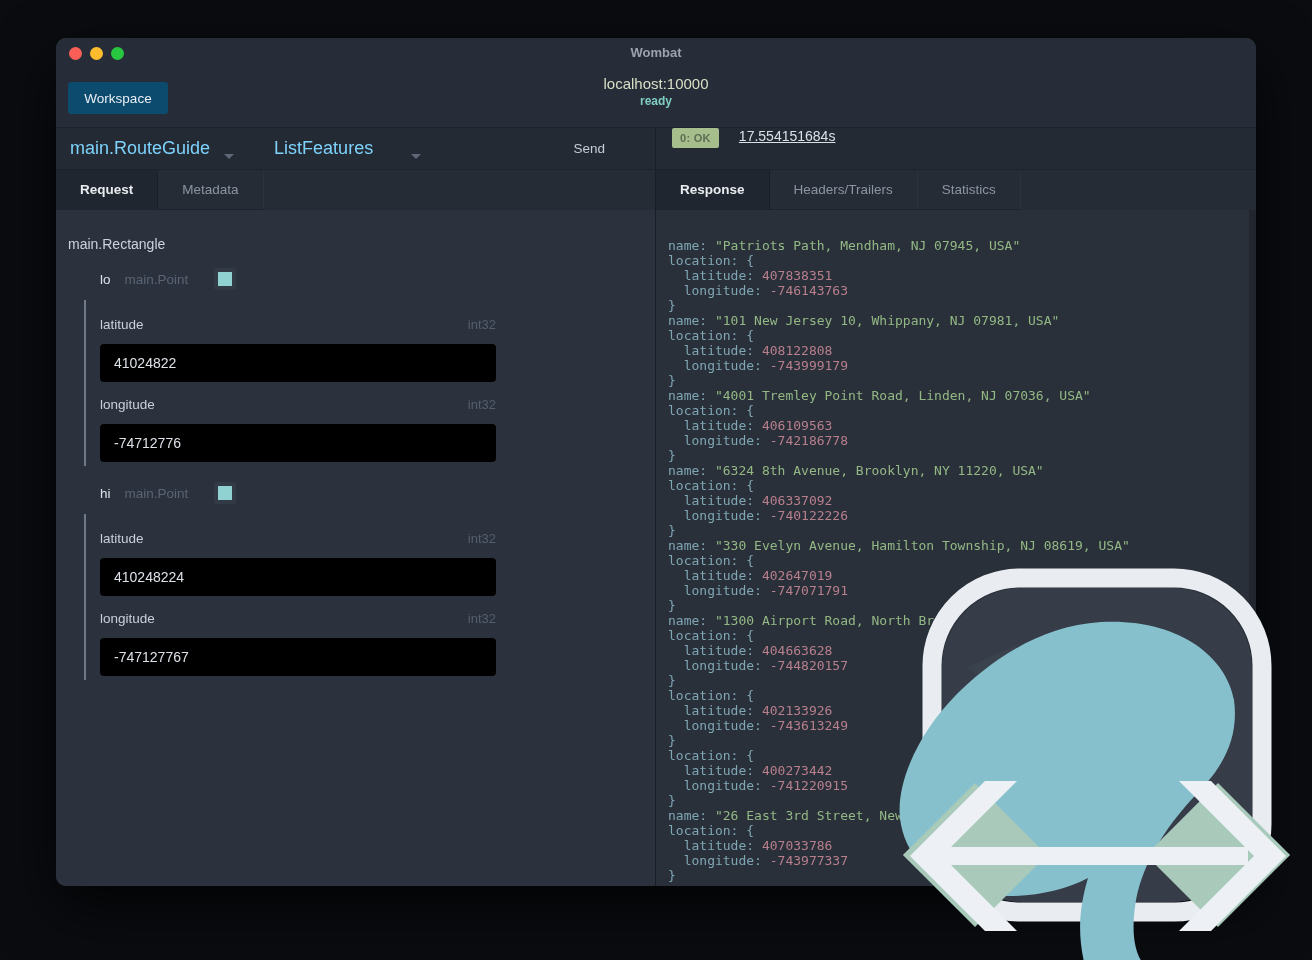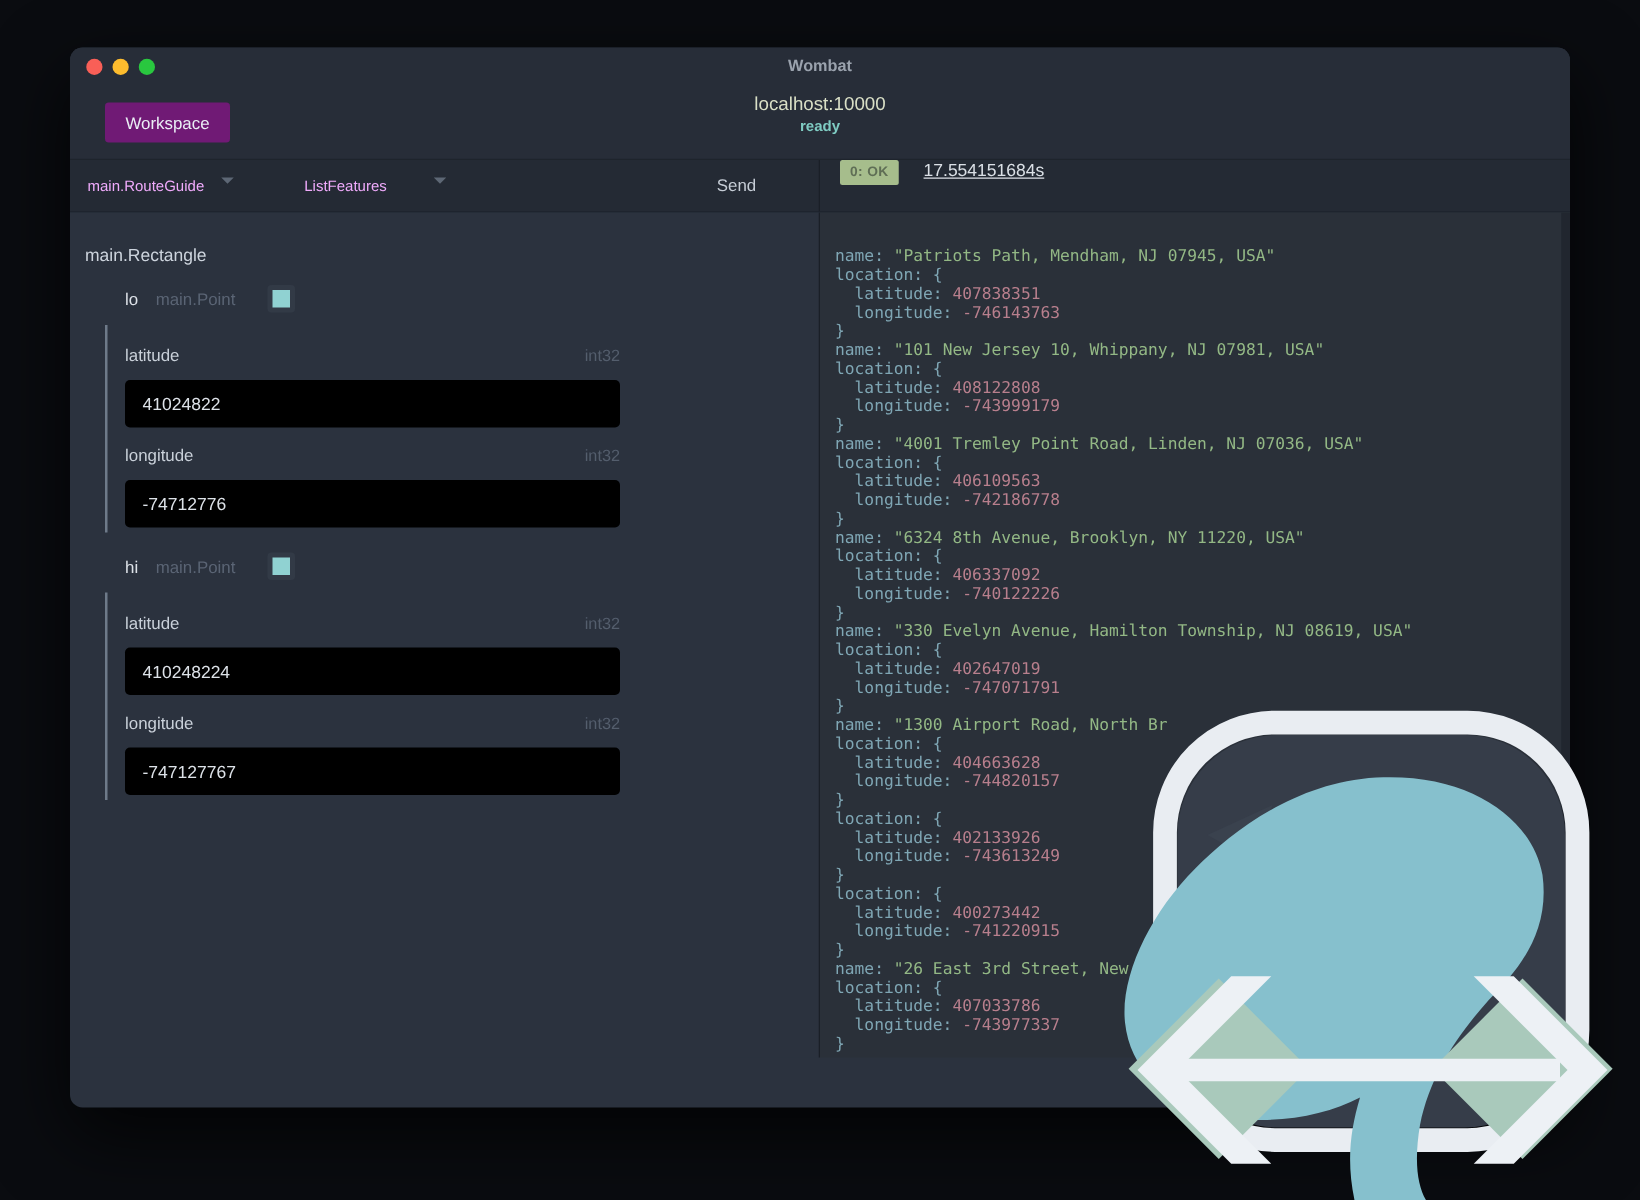--- a/index.html
+++ b/index.html
@@ -12,34 +12,34 @@
 
   
   .titlebar { position:relative; height:30px; background:#272d38; }
   .lights { position:absolute; left:13px; top:9px; display:flex; gap:8px; }
   .light { width:13px; height:13px; border-radius:50%; }
   .light.r{ background:#f95f57; } .light.y{ background:#fdbc2e; } .light.g{ background:#29c73f; }
   .win-title { text-align:center; line-height:30px; font-size:13px; font-weight:bold; color:#9aa2ad; }
 
   
   .header { position:relative; height:60px; background:#272d38; border-bottom:1px solid #1e242c; }
-  .ws-btn { position:absolute; left:28px; top:14px; width:100px; height:32px;
-            background:#701a75; border:none; border-radius:3px; color:#eaeff5;
+  .ws-btn { position:absolute; left:12px; top:14px; width:100px; height:32px;
+            background:#0c4a6e; border:none; border-radius:3px; color:#eaeff5;
             font-size:13.5px; font-family:inherit; cursor:pointer; }
   .srv { position:absolute; left:0; right:0; top:7px; text-align:center; }
   .srv-addr { font-size:15px; font-weight:normal; color:#d9dfc6; }
   .srv-status { font-size:12px; font-weight:bold; color:#7fccc3; margin-top:2px; }
 
   
   .toolbar { display:flex; height:42px; background:#242a34; border-bottom:1px solid #1d232c; }
   .tb-left { width:600px; display:flex; align-items:center; padding:0 14px; gap:16px;
              border-right:1px solid #1a1f27; }
   .tb-right { flex:1; display:flex; align-items:flex-start; padding:0 16px; gap:20px; }
-  .select { display:flex; align-items:flex-start; gap:14px; color:#f0abfc; font-size:12px; cursor:pointer; }
-  .select.method { margin-left:40px; gap:38px; }
+  .select { display:flex; align-items:flex-end; gap:14px; color:#7dd3fc; font-size:18px; cursor:pointer; }
+  .select.method { margin-left:24px; gap:38px; }
   .chev { width:0; height:0; border-left:5px solid transparent; border-right:5px solid transparent;
           border-top:5px solid #5d6775; }
   .send-btn { margin-left:auto; margin-right:36px; background:none; border:none; color:#c6cdd6;
               font-size:13.5px; font-family:inherit; cursor:pointer; }
   .badge { background:#a6bd8c; color:#5f6e55; font-size:11px; font-weight:bold;
            padding:4px 8px; border-radius:2px; letter-spacing:.3px; }
   .duration { color:#dbe0e6; font-size:14px;text-decoration:underline; }
 
   
   .tabs-row { display:flex; height:40px; background:#262c36; }
@@ -117,20 +117,31 @@
         <span class="chev"></span>
       </div>
       <button class="send-btn">Send</button>
     </div>
     <div class="tb-right">
       <span class="badge">0: OK</span>
       <span class="duration">17.554151684s</span>
     </div>
   </div>
 
+  <div class="tabs-row">
+    <div class="tabbar left" id="req-tabs">
+        <div class="tab active">Request</div>
+        <div class="tab">Metadata</div>
+      </div>
+    <div class="tabbar right" id="resp-tabs">
+        <div class="tab active">Response</div>
+        <div class="tab">Headers/Trailers</div>
+        <div class="tab">Statistics</div>
+      </div>
+  </div>
 
   <div class="content">
     <div class="panel-left">
       <div class="msg-type">main.Rectangle</div>
       <div id="form-groups">
           <div class="group">
             <div class="group-head">
               <span class="group-name">lo</span>
               <span class="group-type">main.Point</span>
               <div class="checkbox">

